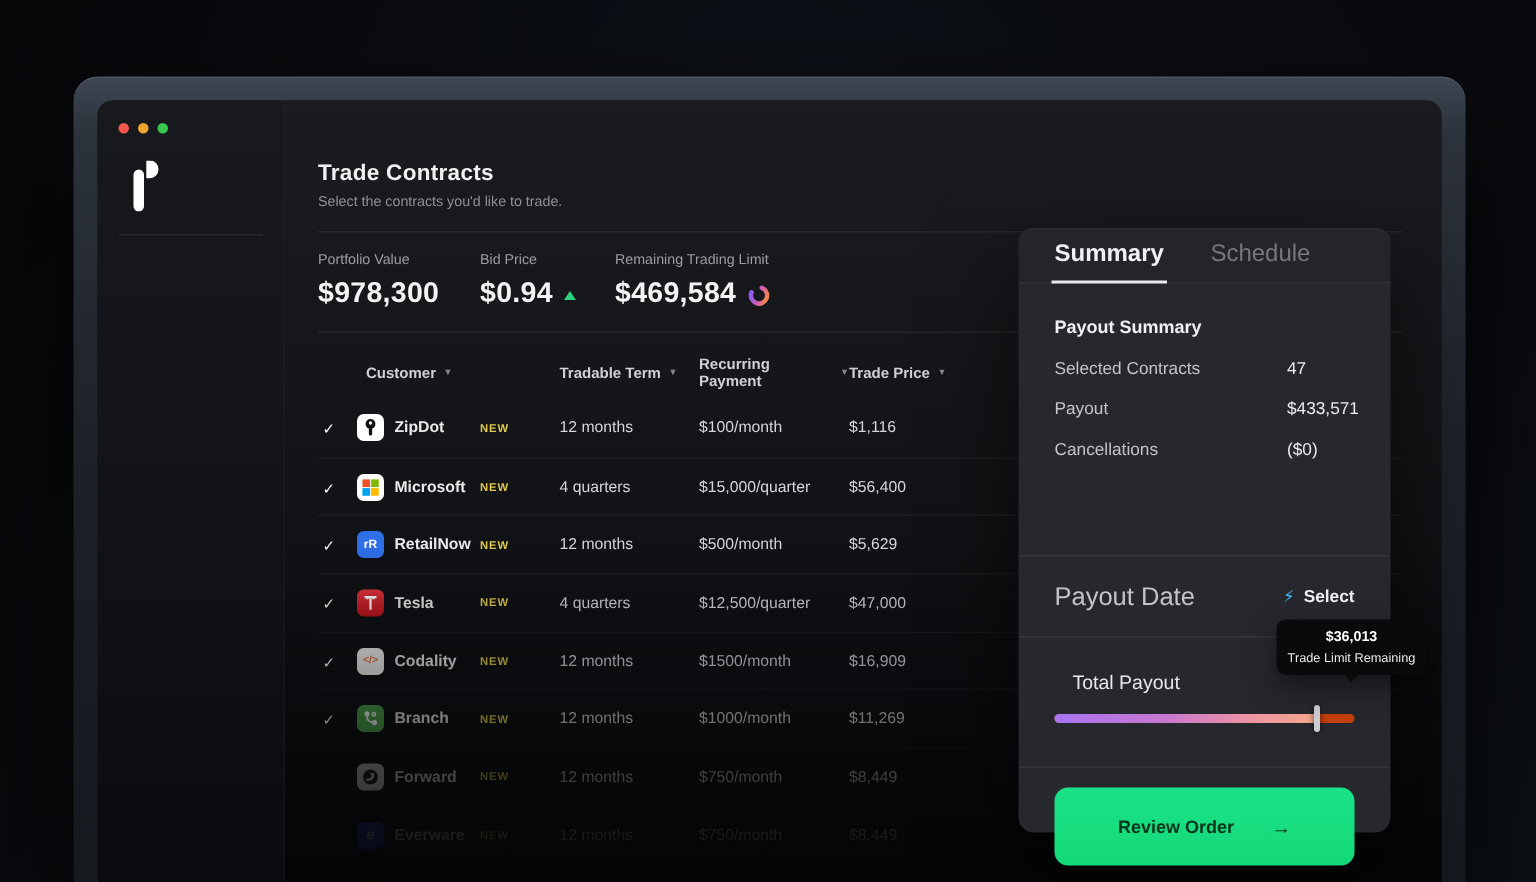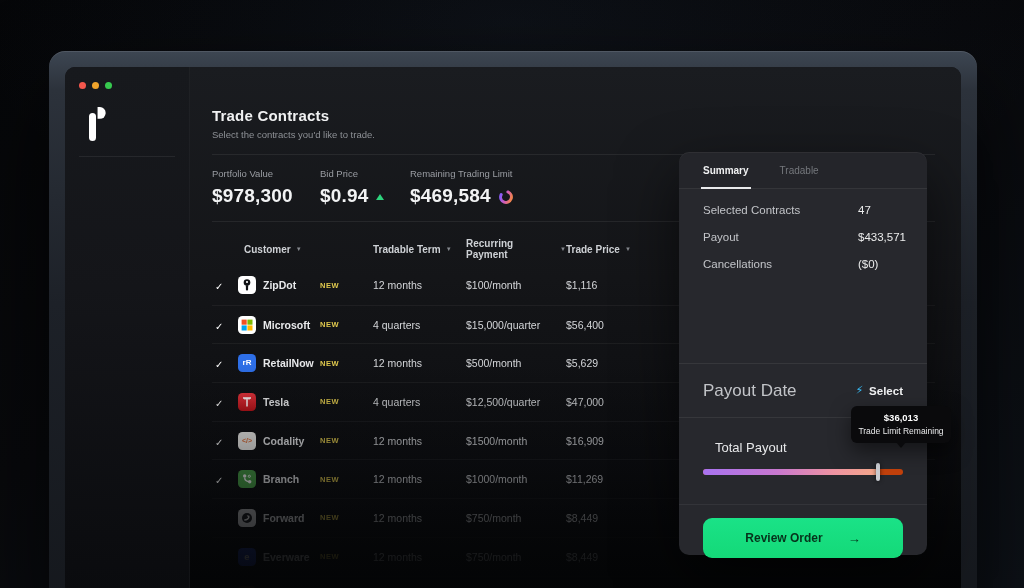--- a/index.html
+++ b/index.html
@@ -84,21 +84,21 @@
   }
 
   
   .panel {
     position:absolute; left:679px; top:152px; width:248px; height:403px;
     background:#27282d; border-radius:10px; z-index:20;
     box-shadow:0 26px 60px rgba(0,0,0,0.6), inset 0 1px 0 rgba(255,255,255,0.05);
   }
   .tabs { height:37px; display:flex; align-items:center; gap:31px; padding:0 24px;
     border-bottom:1px solid rgba(255,255,255,0.07); background:rgba(0,0,0,0.06); border-radius:10px 10px 0 0; }
-  .tab { font-size:10px; color:#74777c; height:100%; display:flex; align-items:center; position:relative; cursor:pointer; }
+  .tab { font-size:16px; color:#74777c; height:100%; display:flex; align-items:center; position:relative; cursor:pointer; }
   .tab.active { color:#f0f1f2; font-weight:bold; }
   .tab.active:after { content:""; position:absolute; left:-2px; right:-2px; bottom:-1px; height:2px; background:#e9eaec; }
 
   .sec-summary { height:160px; padding:0 24px; border-bottom:1px solid rgba(255,255,255,0.07); }
   .sec-head { font-size:12px; font-weight:bold; color:#eff0f1; margin-top:22px; }
   .sumrow { display:grid; grid-template-columns:155px 1fr; margin-top:15px; }
   .sumrow .l { font-size:11.5px; color:#c2c4c8; }
   .sumrow .v { font-size:11.5px; color:#eceded; }
 
   .sec-date { height:54px; padding:0 24px; display:flex; align-items:center;
@@ -112,21 +112,21 @@
   .slider { position:absolute; left:24px; right:24px; top:51px; height:6px; border-radius:3px; background:#c2410c; }
   .slider-fill { position:absolute; left:0; top:0; bottom:0; width:87.5%; border-radius:3px;
     background:linear-gradient(90deg,#a873f0 0%, #c878cf 42%, #ee93a3 74%, #f6a98b 100%); }
   .slider-handle { position:absolute; left:calc(87.5% - 2px); top:-6px; width:3.5px; height:18px; border-radius:2px; background:#caccd1; box-shadow:0 0 4px rgba(0,0,0,0.6); cursor:grab; }
   .tooltip { position:absolute; left:148px; top:-63px; width:100px; background:#0a0a0c; border-radius:6px; padding:6px 4px 7px; text-align:center; box-shadow:0 8px 20px rgba(0,0,0,0.5); }
   .tooltip:after { content:""; position:absolute; left:45px; bottom:-5px; border-left:5px solid transparent; border-right:5px solid transparent; border-top:6px solid #0a0a0c; }
   .tt-val { font-size:9.5px; font-weight:bold; color:#fff; }
   .tt-cap { font-size:8.5px; color:#e8e9ea; margin-top:3px; }
 
   .sec-button { padding:13px 24px 0; border-top:1px solid rgba(255,255,255,0.06); }
-  .review-btn { width:100%; height:40px; border:none; border-radius:9px; cursor:pointer;
+  .review-btn { width:100%; height:52px; border:none; border-radius:9px; cursor:pointer;
     background:linear-gradient(180deg,#1ae287 0%, #14d978 100%);
     color:#06321b; font-size:12px; font-weight:bold; font-family:inherit;
     display:flex; align-items:center; justify-content:center; gap:25px; }
   .review-arrow { font-size:13px; }
 
   
   .gl { font-weight:bold; line-height:1; }
 </style>
 </head>
 <body>
@@ -361,24 +361,25 @@
         </div>
       </div>
       <div class="fade-overlay"></div>
     </section>
   </div>
 </div>
 
 <div class="panel">
   <div class="tabs">
     <div class="tab active">Summary</div>
-    <div class="tab">Tradable</div>
+    <div class="tab">Schedule</div>
   </div>
 
   <div class="sec-summary">
+    <div class="sec-head">Payout Summary</div>
     <div id="summary-rows">
         <div class="sumrow">
           <span class="l">Selected Contracts</span>
           <span class="v">47</span>
         </div>
         <div class="sumrow">
           <span class="l">Payout</span>
           <span class="v">$433,571</span>
         </div>
         <div class="sumrow">

